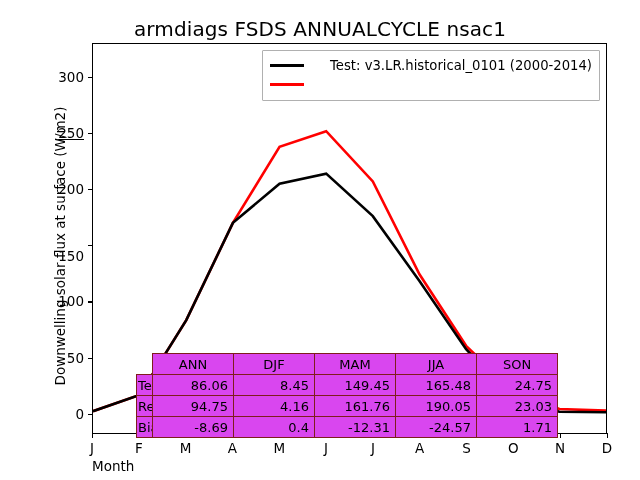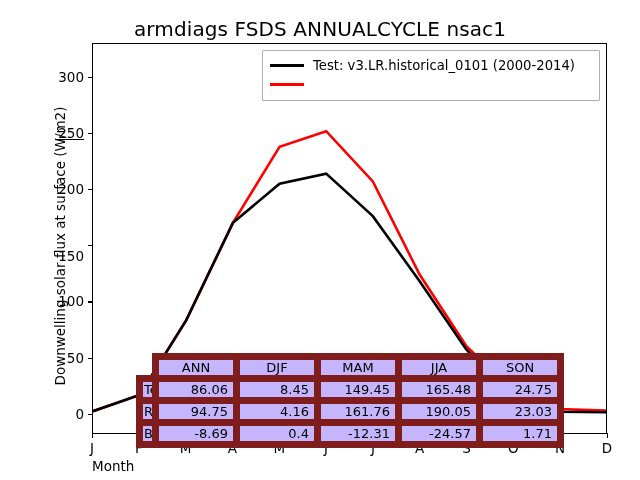--- a/index.html
+++ b/index.html
@@ -111,20 +111,21 @@
     padding: 5px 7px 6px 7px;
     box-sizing: border-box;
     border: 1px solid #b0b0b0;
     background: #ffffff;
     border-radius: 1px;
   }
   .legend-row {
     display: flex;
     align-items: center;
     height: 19px;
+    justify-content: space-between;
   }
   .legend-swatch {
     width: 34px;
     height: 0;
     border-top-width: 3.2px;
     border-top-style: solid;
     margin-right: 9px;
     flex: none;
   }
   .legend-label {
@@ -133,24 +134,24 @@
   }
   #stats-table {
     position: absolute;
     left: 136px;
     top: 353px;
     border-collapse: collapse;
     background: transparent;
     font-size: 13px;
   }
   #stats-table td, #stats-table th {
-    border: 7px solid #7f1d1d;
+    border: 1px solid #7f1d1d;
     height: 21px;
     padding: 0 5px;
-    background: #c4b5fd;
+    background: #d946ef;
     font-weight: normal;
     box-sizing: border-box;
   }
   #stats-table th.corner {
     border: none;
     background: transparent;
     width: 16px;
     padding: 0;
   }
   #stats-table th.col-head {

